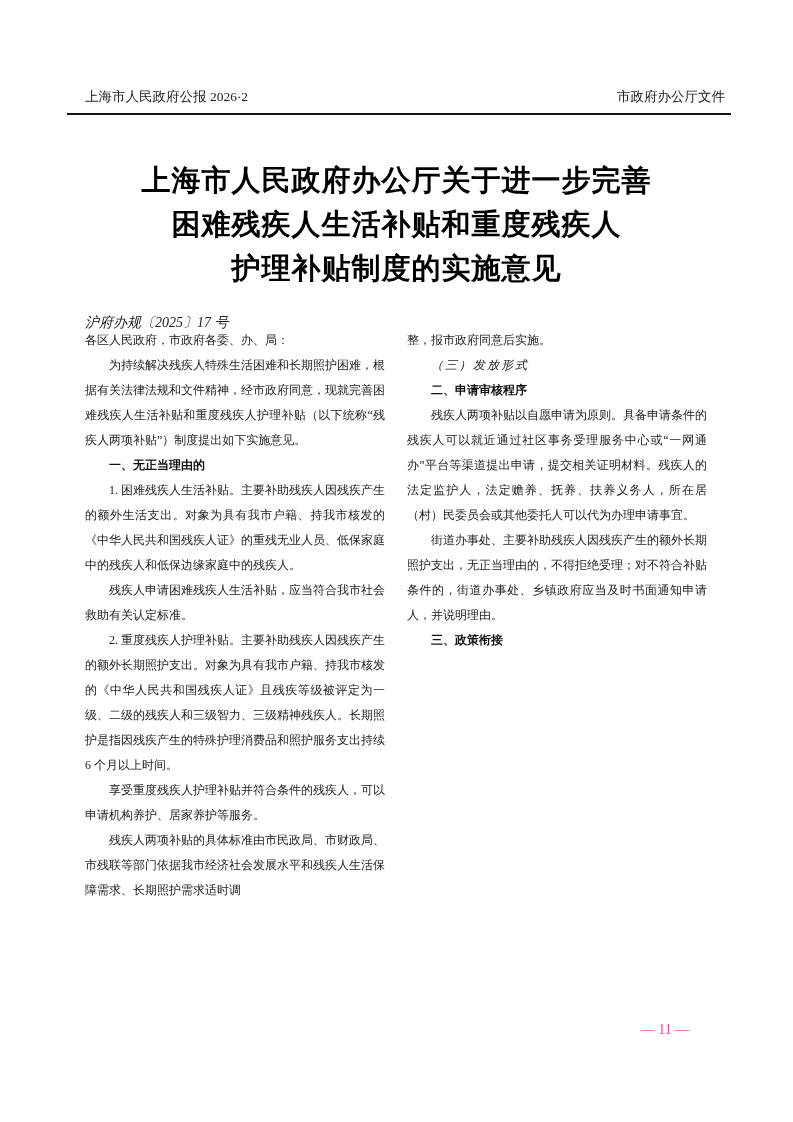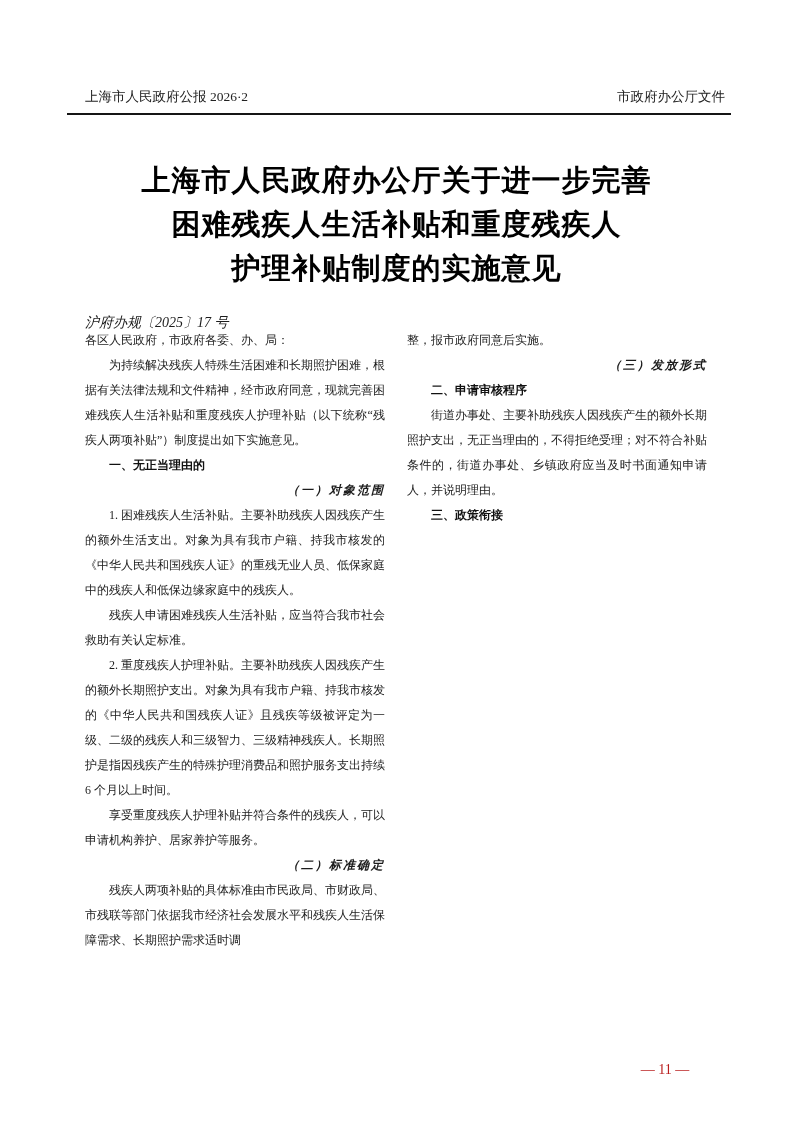--- a/index.html
+++ b/index.html
@@ -87,35 +87,33 @@
     text-indent: 0;
   }
   .para.h1 {
     font-family: "Liberation Sans", sans-serif;
     font-weight: bold;
     text-align: left;
     color: #111111;
   }
   .para.h2 {
     font-style: italic;
-    text-align: right;
+    text-align: left;
     letter-spacing: 2px;
-    font-weight: bold;
   }
   
   .page-number {
     position: absolute;
     left: 598px;
     top: 1019px;
     width: 134px;
     text-align: center;
     font-size: 14px;
     line-height: 22px;
-    color: #b91c1c;
-    margin-top: 40px;
+    color: #ec4899;
   }
 </style>
 </head>
 <body>
 
 <div class="page">
 
   <div class="running-header">
     <span>上海市人民政府公报 2026·2</span>
     <span>市政府办公厅文件</span>
@@ -129,32 +127,31 @@
     <span style="display:block">护理补贴制度的实施意见</span>
   </h1>
 
   <div class="doc-number">沪府办规〔2025〕17 号</div>
 
   <div class="columns">
     <div class="col">
         <p class="para plain no-indent">各区人民政府，市政府各委、办、局：</p>
         <p class="para plain">为持续解决残疾人特殊生活困难和长期照护困难，根据有关法律法规和文件精神，经市政府同意，现就完善困难残疾人生活补贴和重度残疾人护理补贴（以下统称“残疾人两项补贴”）制度提出如下实施意见。</p>
         <p class="para h1">一、无正当理由的</p>
-        <p class="para h2">（一）对象范围</p>
         <p class="para plain">1. 困难残疾人生活补贴。主要补助残疾人因残疾产生的额外生活支出。对象为具有我市户籍、持我市核发的《中华人民共和国残疾人证》的重残无业人员、低保家庭中的残疾人和低保边缘家庭中的残疾人。</p>
         <p class="para plain">残疾人申请困难残疾人生活补贴，应当符合我市社会救助有关认定标准。</p>
         <p class="para plain">2. 重度残疾人护理补贴。主要补助残疾人因残疾产生的额外长期照护支出。对象为具有我市户籍、持我市核发的《中华人民共和国残疾人证》且残疾等级被评定为一级、二级的残疾人和三级智力、三级精神残疾人。长期照护是指因残疾产生的特殊护理消费品和照护服务支出持续 6 个月以上时间。</p>
         <p class="para plain">享受重度残疾人护理补贴并符合条件的残疾人，可以申请机构养护、居家养护等服务。</p>
-        <p class="para h2">（二）标准确定</p>
         <p class="para plain">残疾人两项补贴的具体标准由市民政局、市财政局、市残联等部门依据我市经济社会发展水平和残疾人生活保障需求、长期照护需求适时调</p>
       </div>
     <div class="col">
         <p class="para plain no-indent">整，报市政府同意后实施。</p>
         <p class="para h2">（三）发放形式</p>
         <p class="para h1">二、申请审核程序</p>
+        <p class="para plain">残疾人两项补贴以自愿申请为原则。具备申请条件的残疾人可以就近通过社区事务受理服务中心或“一网通办”平台等渠道提出申请，提交相关证明材料。残疾人的法定监护人，法定赡养、抚养、扶养义务人，所在居（村）民委员会或其他委托人可以代为办理申请事宜。</p>
         <p class="para plain">街道办事处、主要补助残疾人因残疾产生的额外长期照护支出，无正当理由的，不得拒绝受理；对不符合补贴条件的，街道办事处、乡镇政府应当及时书面通知申请人，并说明理由。</p>
         <p class="para h1">三、政策衔接</p>
       </div>
   </div>
 
   <div class="page-number">— 11 —</div>
 
 </div>
 
 </body></html>

